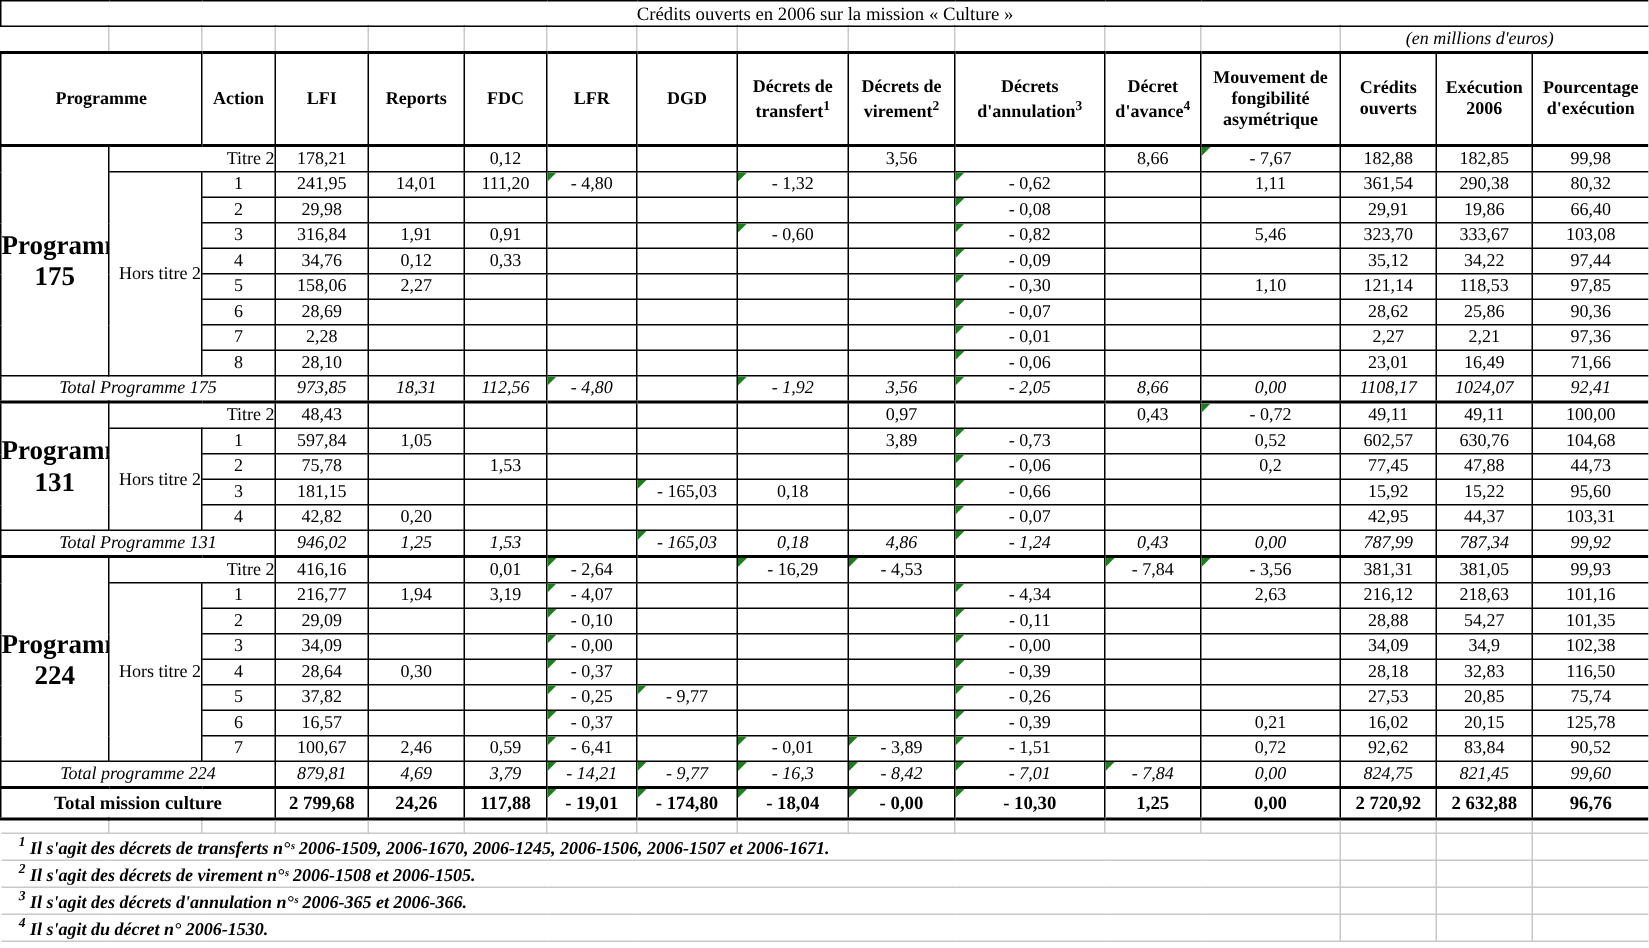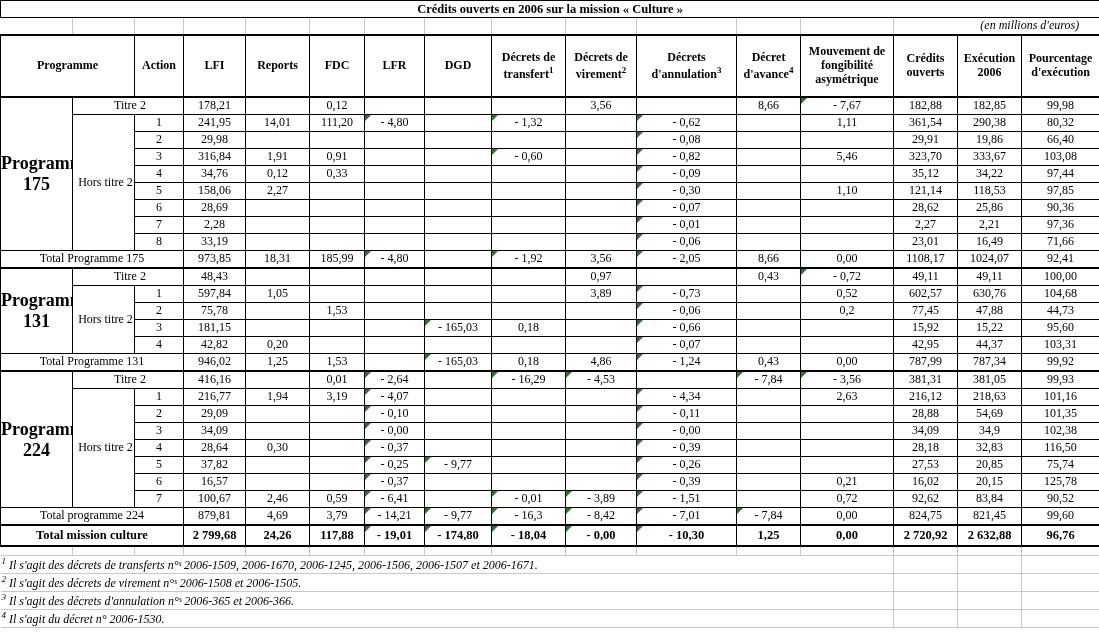--- a/index.html
+++ b/index.html
@@ -1,32 +1,32 @@
 <!DOCTYPE html>
 <html><head>
 <meta charset="utf-8">
 <style>
   html,body{margin:0;padding:0;background:#ffffff;}
   body{width:1099px;height:632px;font-family:"Liberation Serif","DejaVu Serif",serif;color:#000;}
   .page{width:1099px;height:632px;background:#fff;overflow:hidden;}
   #credits-table{border-collapse:collapse;table-layout:fixed;width:1099px;}
   td{padding:0;font-size:12px;line-height:1.15;text-align:center;vertical-align:middle;position:relative;overflow:hidden;}
-  .title-cell{border:1px solid #000;font-weight:700;height:16px;font-size:12.5px;}
+  .title-cell{border:1px solid #000;font-weight:400;height:16px;font-size:12.5px;}
   .ucell{height:16px;border-right:1px solid #c8c8c8;}
-  .units-cell{font-style:italic;text-align:right;padding-right:20px;}
+  .units-cell{font-style:italic;padding-right:20px;}
   .hcell{border:1px solid #000;border-top:2px solid #000;border-bottom:2px solid #000;font-weight:700;height:60px;padding:0 2px;}
   sup.hsup{font-size:9px;}
   .val,.action-cell,.titre2-cell,.hors-cell,.prog-cell,.total-label,.mission-label{border:1px solid #000;height:16px;}
   .prog-cell{font-weight:700;font-size:18px;}
-  .titre2-cell,.hors-cell{text-align:center;padding-left:4px;}
-  .total-row td{border-bottom:2px solid #000;}
+  .titre2-cell,.hors-cell{text-align:right;padding-left:4px;}
+  .total-row td{font-style:italic;border-bottom:2px solid #000;}
   .mission-row td{font-weight:700;border-top:2px solid #000;border-bottom:2px solid #000;height:19px;font-size:12.5px;margin-top:40px;}
   .stub-cell{height:8px;border-right:1px solid #c8c8c8;border-bottom:1px solid #c8c8c8;}
   .fn-row td{height:17px;border-bottom:1px solid #c8c8c8;}
-  .fn-text{text-align:left;font-style:italic;padding-left:1px;border-right:1px solid #c8c8c8;}
+  .fn-text{text-align:left;font-style:italic;padding-left:12px;border-right:1px solid #c8c8c8;font-weight:bold;}
   .fn-text sup{font-size:9px;}
   .fn-body{margin-left:3px;}
   .gcell{border-right:1px solid #c8c8c8;}
   .corner{position:absolute;top:0;left:0;width:0;height:0;border-top:6px solid #1e7e1e;border-right:6px solid transparent;}
   .vtext{display:inline;}
 </style>
 </head>
 <body>
 
 <div class="page">
@@ -211,39 +211,39 @@
           <td class="val"><span class="vtext"></span></td>
           <td class="val"><span class="corner"></span><span class="vtext">- 0,01</span></td>
           <td class="val"><span class="vtext"></span></td>
           <td class="val"><span class="vtext"></span></td>
           <td class="val"><span class="vtext">2,27</span></td>
           <td class="val"><span class="vtext">2,21</span></td>
           <td class="val"><span class="vtext">97,36</span></td>
         </tr>
         <tr>
           <td class="action-cell">8</td>
-          <td class="val"><span class="vtext">33,19</span></td>
+          <td class="val"><span class="vtext">28,10</span></td>
           <td class="val"><span class="vtext"></span></td>
           <td class="val"><span class="vtext"></span></td>
           <td class="val"><span class="vtext"></span></td>
           <td class="val"><span class="vtext"></span></td>
           <td class="val"><span class="vtext"></span></td>
           <td class="val"><span class="vtext"></span></td>
           <td class="val"><span class="corner"></span><span class="vtext">- 0,06</span></td>
           <td class="val"><span class="vtext"></span></td>
           <td class="val"><span class="vtext"></span></td>
           <td class="val"><span class="vtext">23,01</span></td>
           <td class="val"><span class="vtext">16,49</span></td>
           <td class="val"><span class="vtext">71,66</span></td>
         </tr>
         <tr class="total-row">
           <td class="total-label" colspan="3">Total Programme 175</td>
           <td class="val"><span class="vtext">973,85</span></td>
           <td class="val"><span class="vtext">18,31</span></td>
-          <td class="val"><span class="vtext">185,99</span></td>
+          <td class="val"><span class="vtext">112,56</span></td>
           <td class="val"><span class="corner"></span><span class="vtext">- 4,80</span></td>
           <td class="val"><span class="vtext"></span></td>
           <td class="val"><span class="corner"></span><span class="vtext">- 1,92</span></td>
           <td class="val"><span class="vtext">3,56</span></td>
           <td class="val"><span class="corner"></span><span class="vtext">- 2,05</span></td>
           <td class="val"><span class="vtext">8,66</span></td>
           <td class="val"><span class="vtext">0,00</span></td>
           <td class="val"><span class="vtext">1108,17</span></td>
           <td class="val"><span class="vtext">1024,07</span></td>
           <td class="val"><span class="vtext">92,41</span></td>
@@ -386,21 +386,21 @@
           <td class="val"><span class="vtext"></span></td>
           <td class="val"><span class="vtext"></span></td>
           <td class="val"><span class="corner"></span><span class="vtext">- 0,10</span></td>
           <td class="val"><span class="vtext"></span></td>
           <td class="val"><span class="vtext"></span></td>
           <td class="val"><span class="vtext"></span></td>
           <td class="val"><span class="corner"></span><span class="vtext">- 0,11</span></td>
           <td class="val"><span class="vtext"></span></td>
           <td class="val"><span class="vtext"></span></td>
           <td class="val"><span class="vtext">28,88</span></td>
-          <td class="val"><span class="vtext">54,69</span></td>
+          <td class="val"><span class="vtext">54,27</span></td>
           <td class="val"><span class="vtext">101,35</span></td>
         </tr>
         <tr>
           <td class="action-cell">3</td>
           <td class="val"><span class="vtext">34,09</span></td>
           <td class="val"><span class="vtext"></span></td>
           <td class="val"><span class="vtext"></span></td>
           <td class="val"><span class="corner"></span><span class="vtext">- 0,00</span></td>
           <td class="val"><span class="vtext"></span></td>
           <td class="val"><span class="vtext"></span></td>

